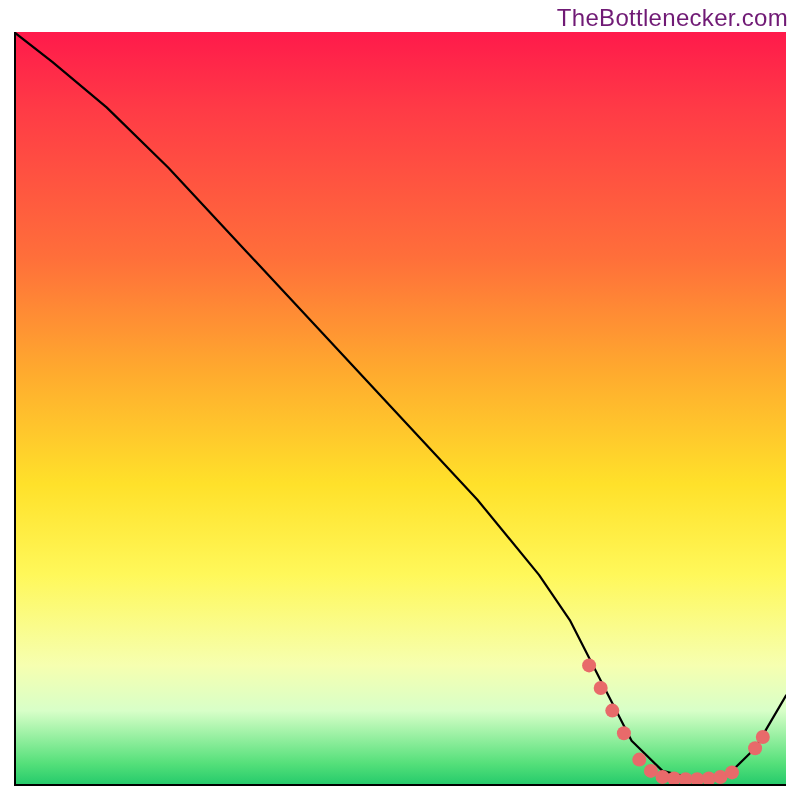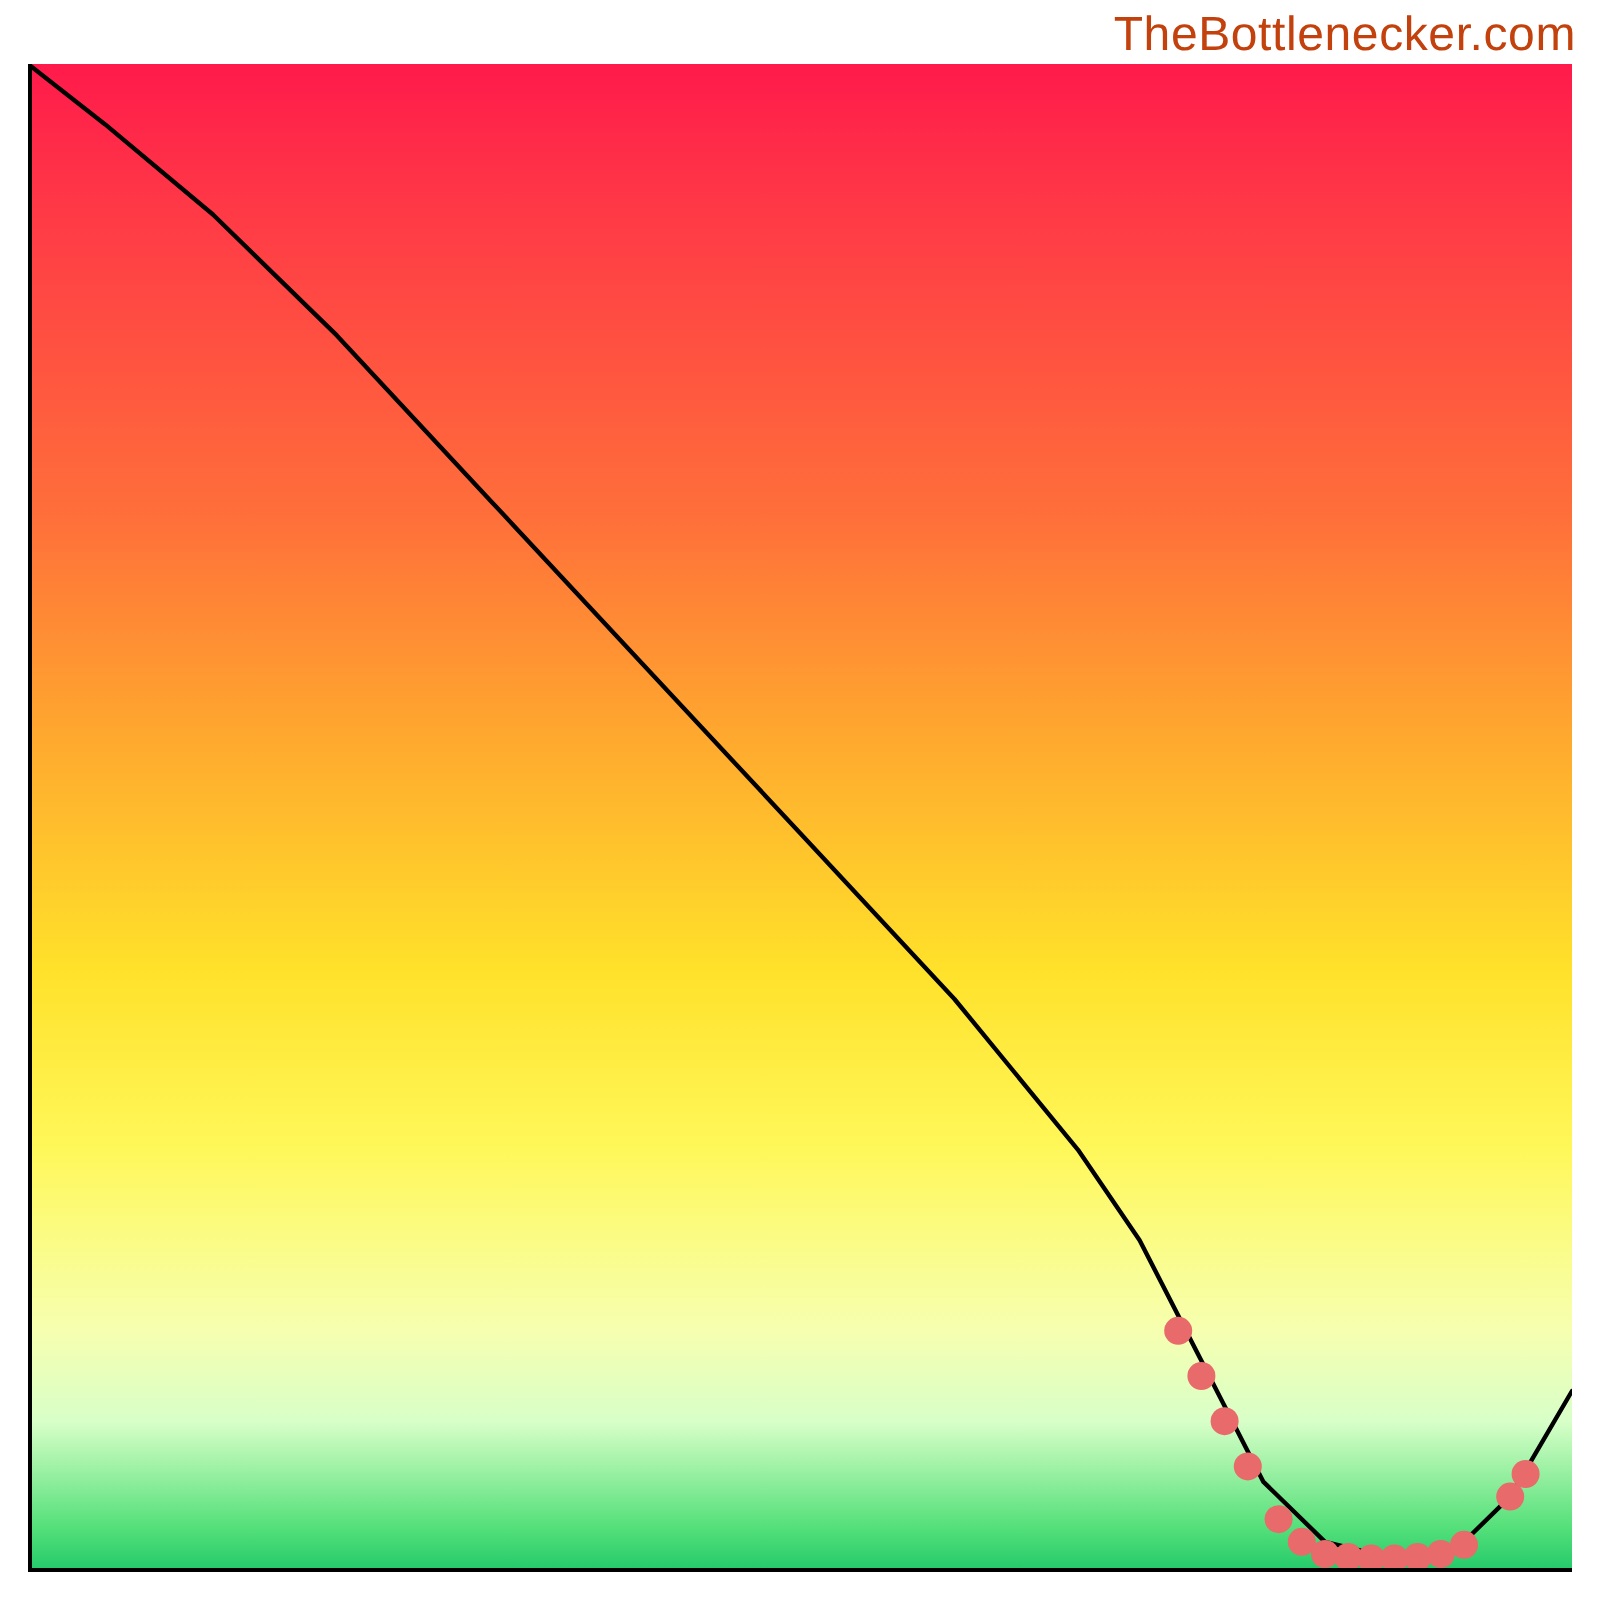--- a/index.html
+++ b/index.html
@@ -14,21 +14,21 @@
   .wrap {
     position: relative;
     width: 800px;
     height: 800px;
   }
   .watermark {
     position: absolute;
     top: 4px;
     right: 12px;
     font-size: 24px;
-    color: #c2410c;
+    color: #701a75;
     letter-spacing: 0.3px;
     font-weight: 400;
     z-index: 20;
   }
   .plot-outer {
     position: absolute;
     left: 14px;
     top: 32px;
     width: 772px;
     height: 754px;

